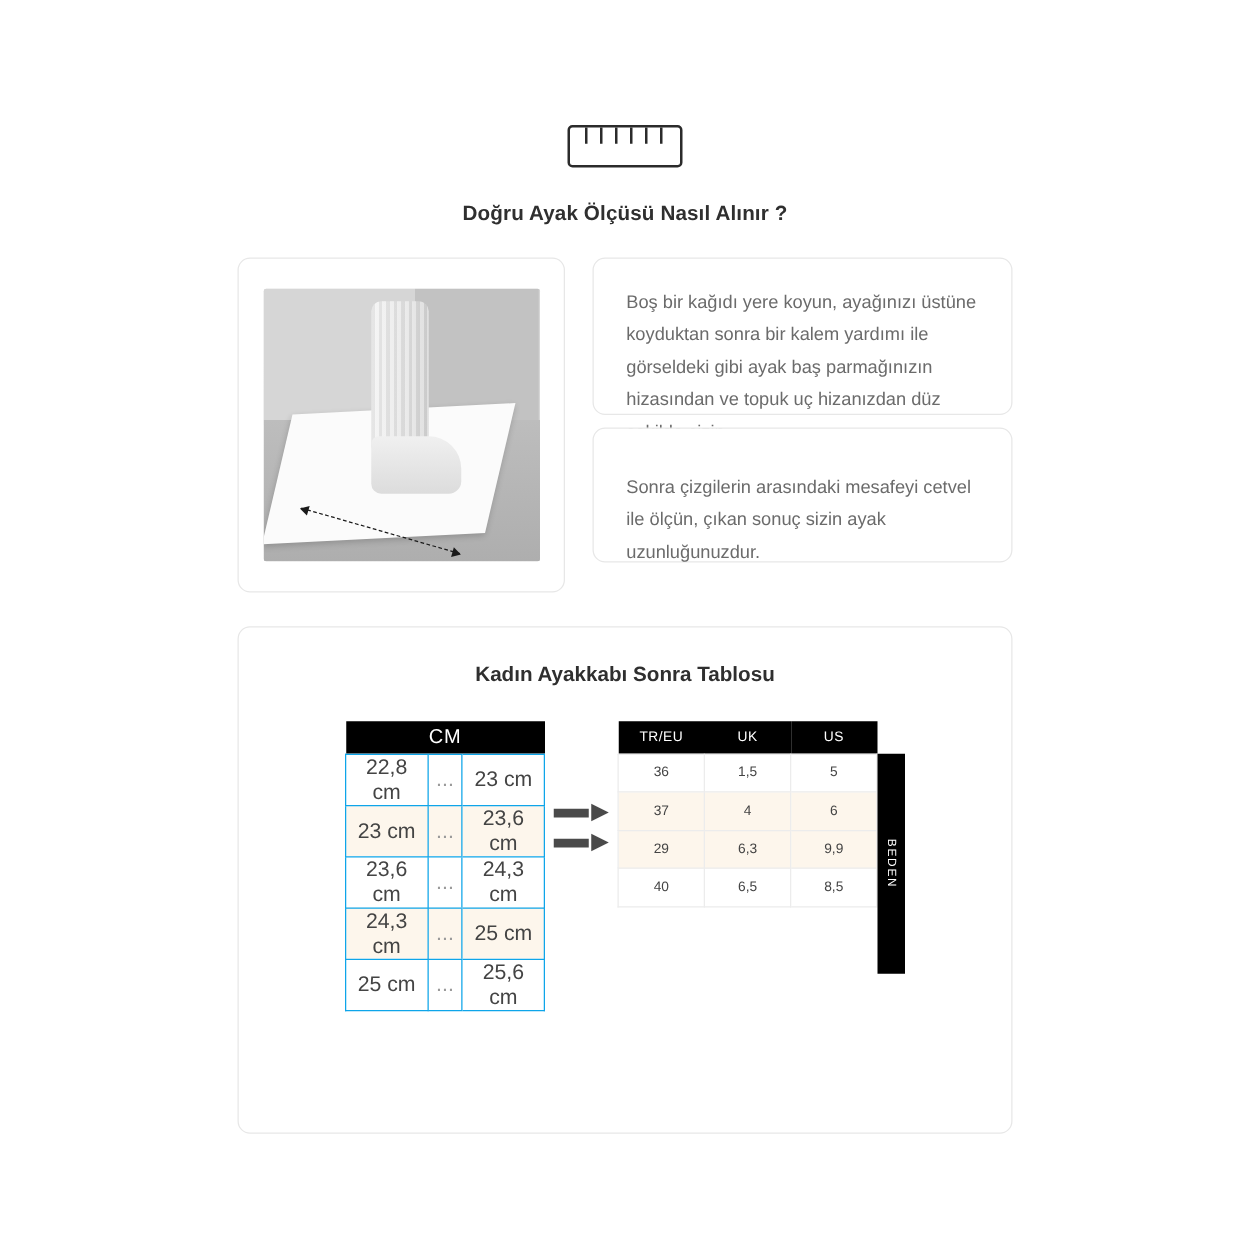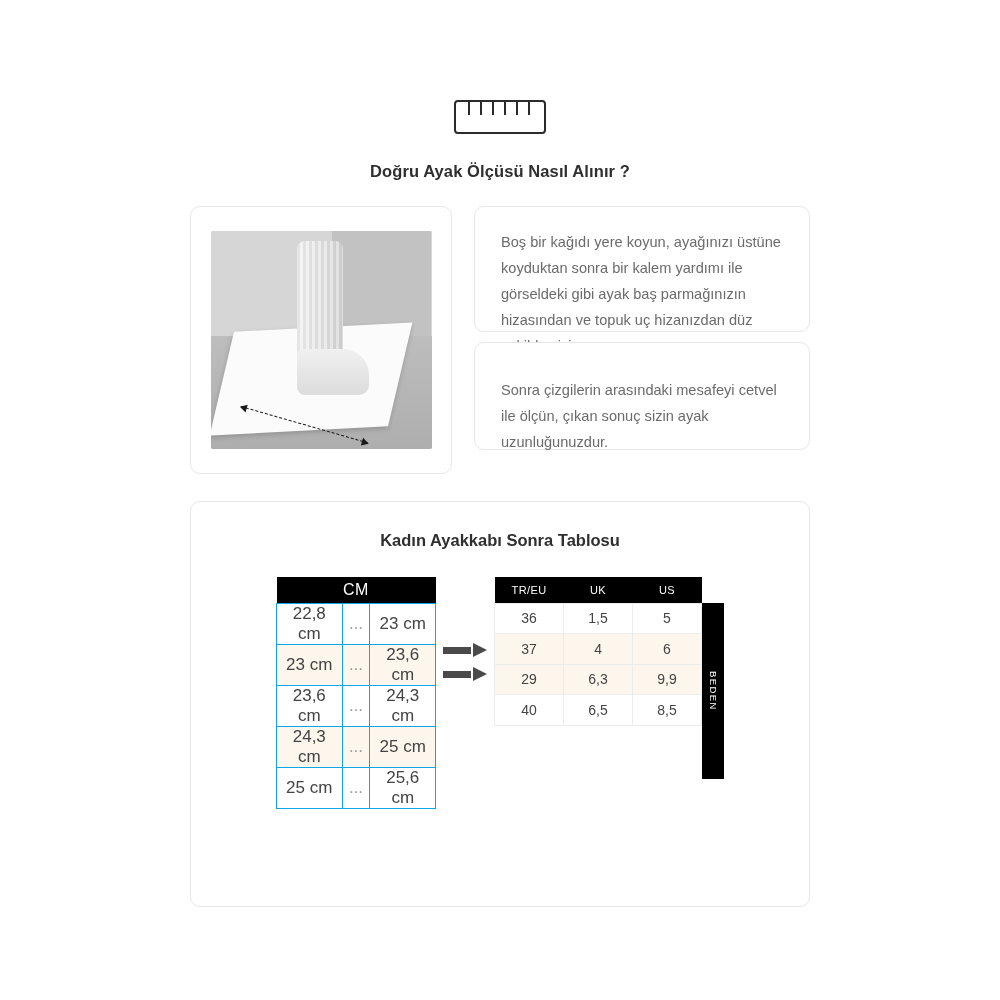--- a/index.html
+++ b/index.html
@@ -239,21 +239,21 @@
     color: #fff;
     font-size: 11px;
     font-weight: normal;
     letter-spacing: 0.4px;
     height: 26px;
     width: 69.3px;
   }
   .size-table td {
     border: 1px solid #ececec;
     height: 30.6px;
-    font-size: 14px;
+    font-size: 11px;
     color: #444;
     text-align: center;
     background: #fff;
   }
   .size-table tr.alt td { background: #fdf6ec; }
 
   .beden-bar {
     width: 22px;
     height: 176px;
     background: #000;

